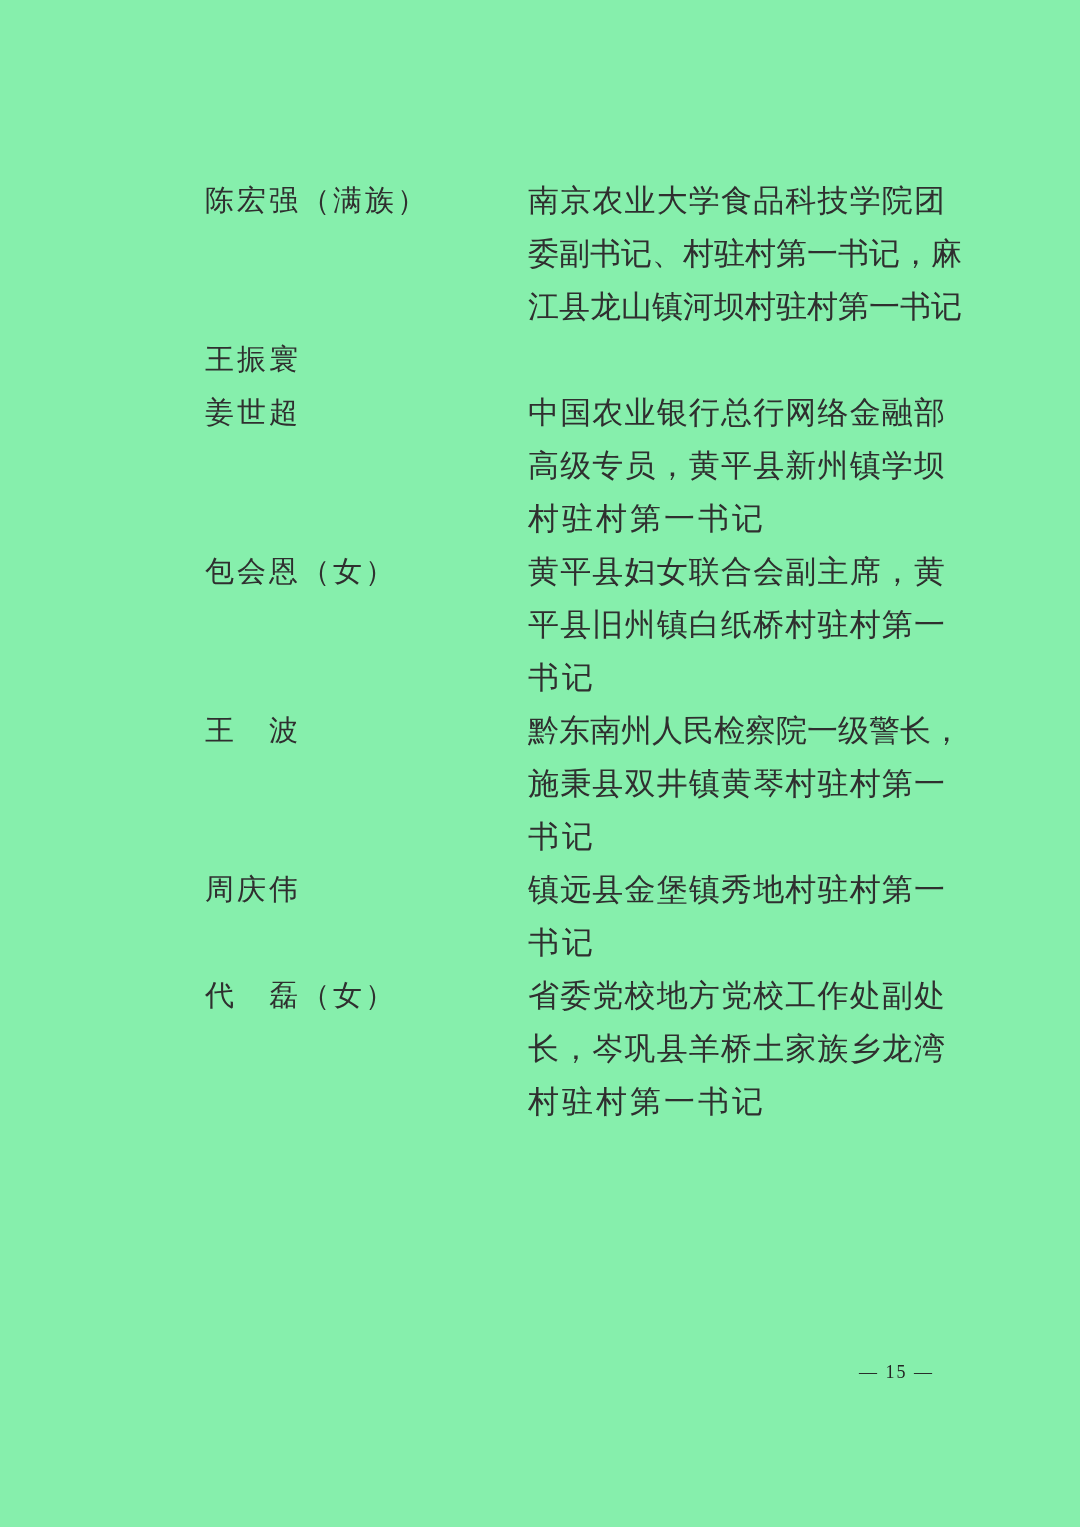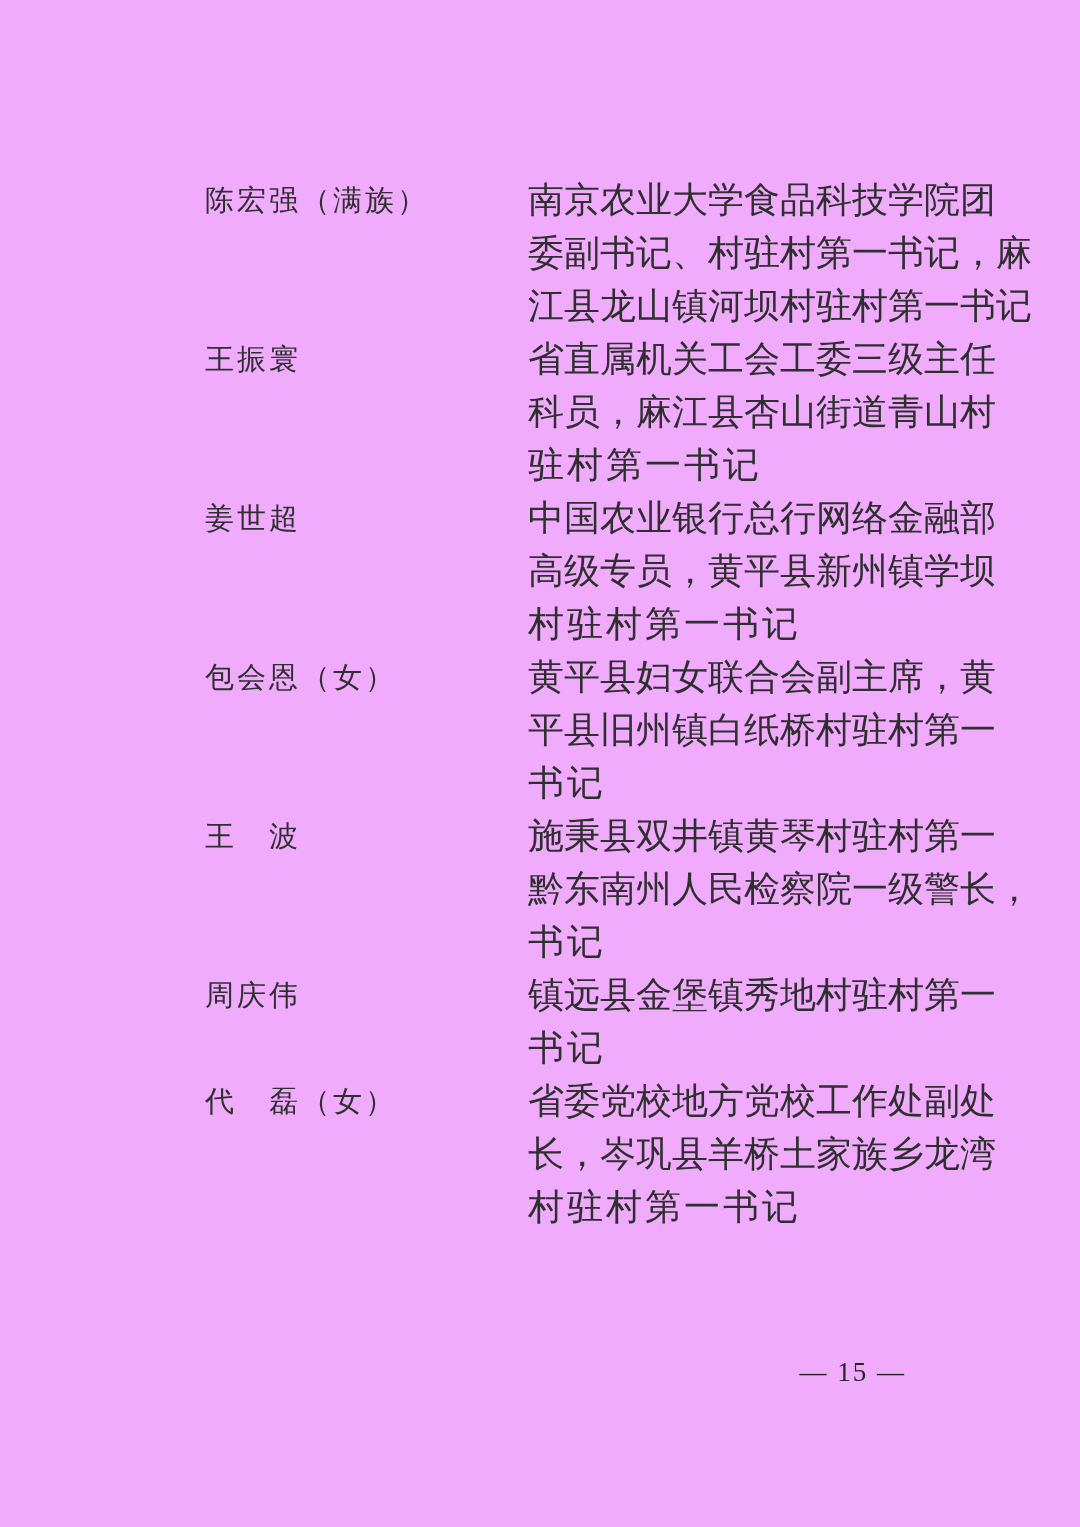--- a/index.html
+++ b/index.html
@@ -4,21 +4,21 @@
 <style>
   html, body {
     margin: 0;
     padding: 0;
     background: #ffffff;
   }
   .page {
     position: relative;
     width: 1080px;
     height: 1527px;
-    background: #f0abfc;
+    background: #86efac;
     font-family: "Liberation Serif", "DejaVu Serif", serif;
     color: #2f2f2f;
     overflow: hidden;
   }
   .content {
     position: absolute;
     left: 205px;
     top: 174px;
     width: 740px;
   }
@@ -32,36 +32,36 @@
     font-size: 29px;
     line-height: 53px;
     letter-spacing: 3px;
     white-space: pre;
   }
   .desc-col {
     width: 417px;
     flex: 0 0 417px;
   }
   .desc-line {
-    font-size: 36px;
+    font-size: 31px;
     line-height: 53px;
     text-align: justify;
     text-align-last: justify;
     white-space: nowrap;
   }
   .desc-line.short {
     text-align: left;
     text-align-last: left;
     letter-spacing: 3px;
   }
   .page-number {
     position: absolute;
     top: 1352px;
-    right: 174px;
-    font-size: 27px;
+    right: 146px;
+    font-size: 18px;
     line-height: 40px;
     color: #242424;
     letter-spacing: 2px;
     white-space: pre;
   }
 </style>
 </head>
 <body>
 
 <div class="page">
@@ -71,25 +71,20 @@
       <div class="name-col">陈宏强（满族）</div>
       <div class="desc-col">
         <div class="desc-line">南京农业大学食品科技学院团</div>
         <div class="desc-line">委副书记、村驻村第一书记，麻</div>
         <div class="desc-line">江县龙山镇河坝村驻村第一书记</div>
       </div>
     </div>
 
     <div class="entry">
       <div class="name-col">王振寰</div>
-      <div class="desc-col">
-        <div class="desc-line">省直属机关工会工委三级主任</div>
-        <div class="desc-line">科员，麻江县杏山街道青山村</div>
-        <div class="desc-line short">驻村第一书记</div>
-      </div>
     </div>
 
     <div class="entry">
       <div class="name-col">姜世超</div>
       <div class="desc-col">
         <div class="desc-line">中国农业银行总行网络金融部</div>
         <div class="desc-line">高级专员，黄平县新州镇学坝</div>
         <div class="desc-line short">村驻村第一书记</div>
       </div>
     </div>
@@ -99,22 +94,22 @@
       <div class="desc-col">
         <div class="desc-line">黄平县妇女联合会副主席，黄</div>
         <div class="desc-line">平县旧州镇白纸桥村驻村第一</div>
         <div class="desc-line short">书记</div>
       </div>
     </div>
 
     <div class="entry">
       <div class="name-col">王　波</div>
       <div class="desc-col">
+        <div class="desc-line">黔东南州人民检察院一级警长，</div>
         <div class="desc-line">施秉县双井镇黄琴村驻村第一</div>
-        <div class="desc-line">黔东南州人民检察院一级警长，</div>
         <div class="desc-line short">书记</div>
       </div>
     </div>
 
     <div class="entry">
       <div class="name-col">周庆伟</div>
       <div class="desc-col">
         <div class="desc-line">镇远县金堡镇秀地村驻村第一</div>
         <div class="desc-line short">书记</div>
       </div>

